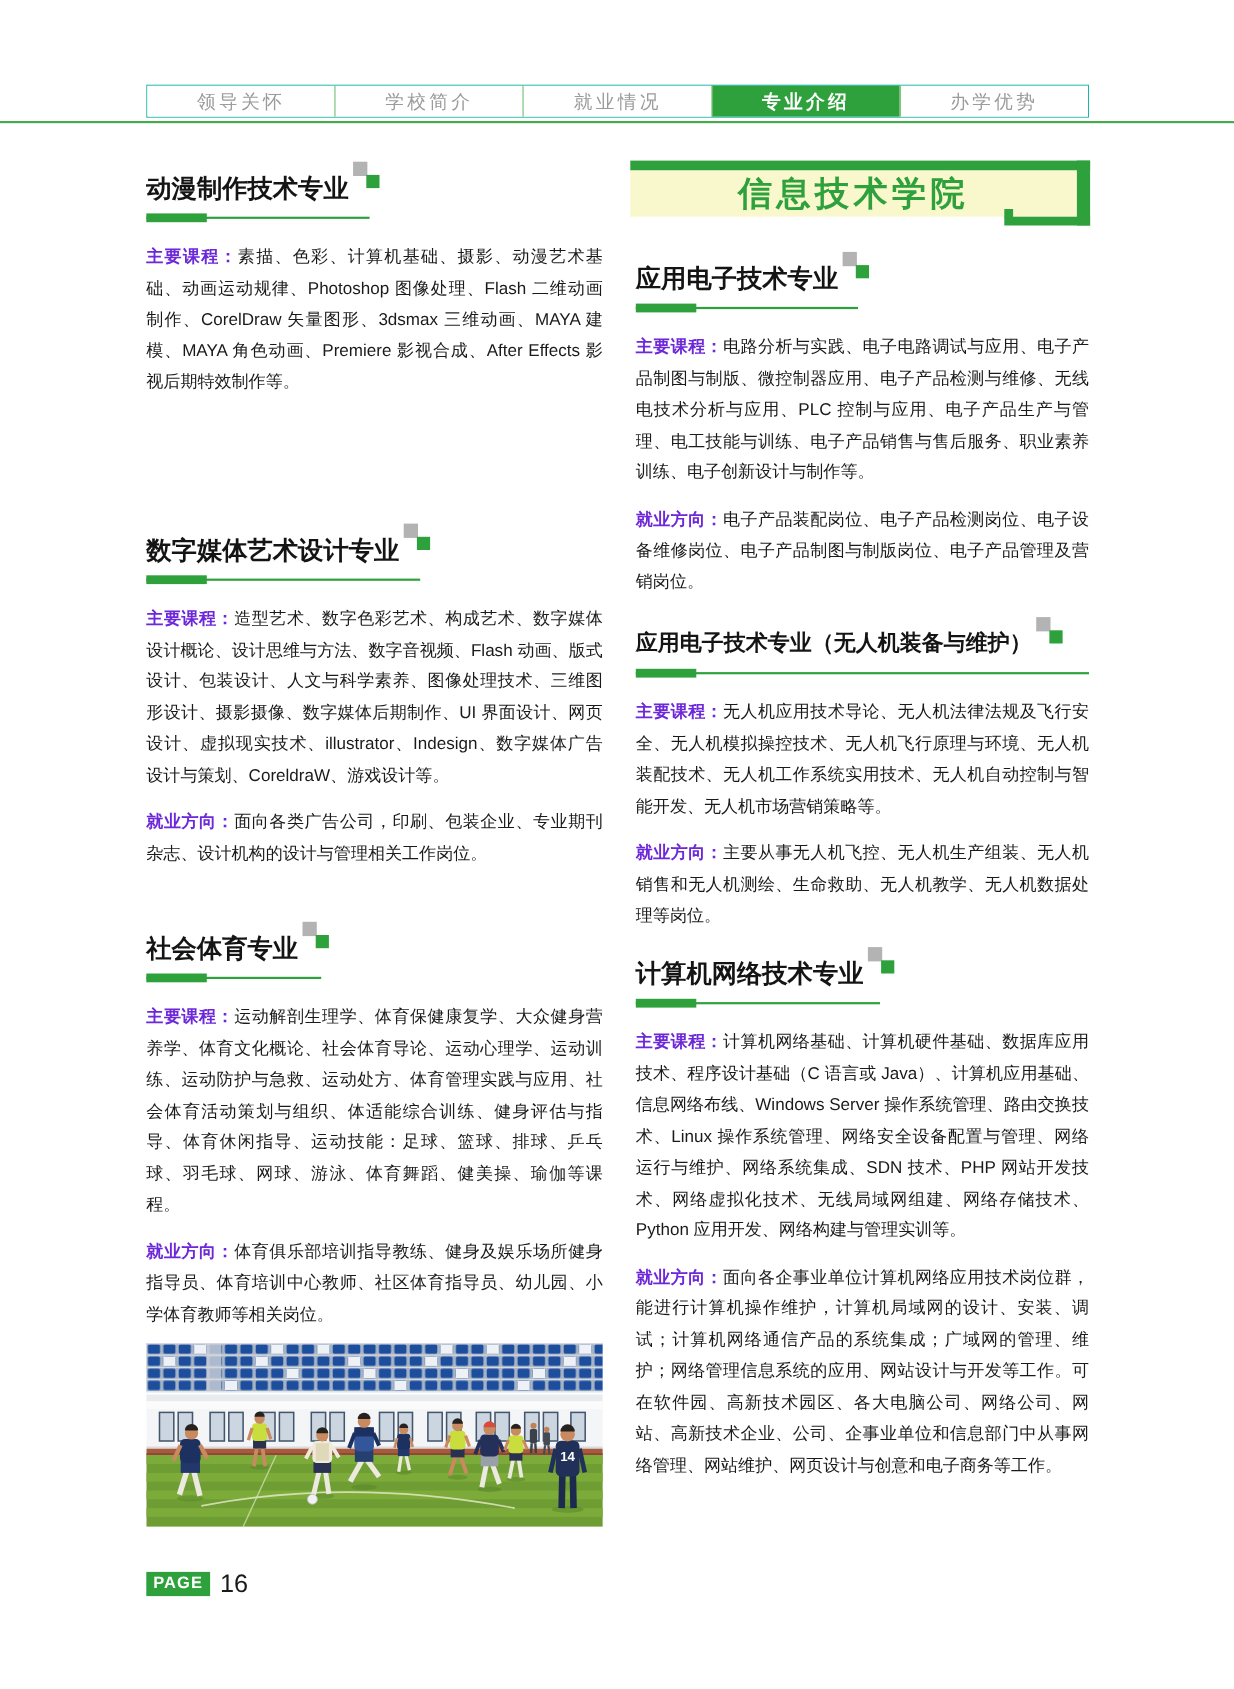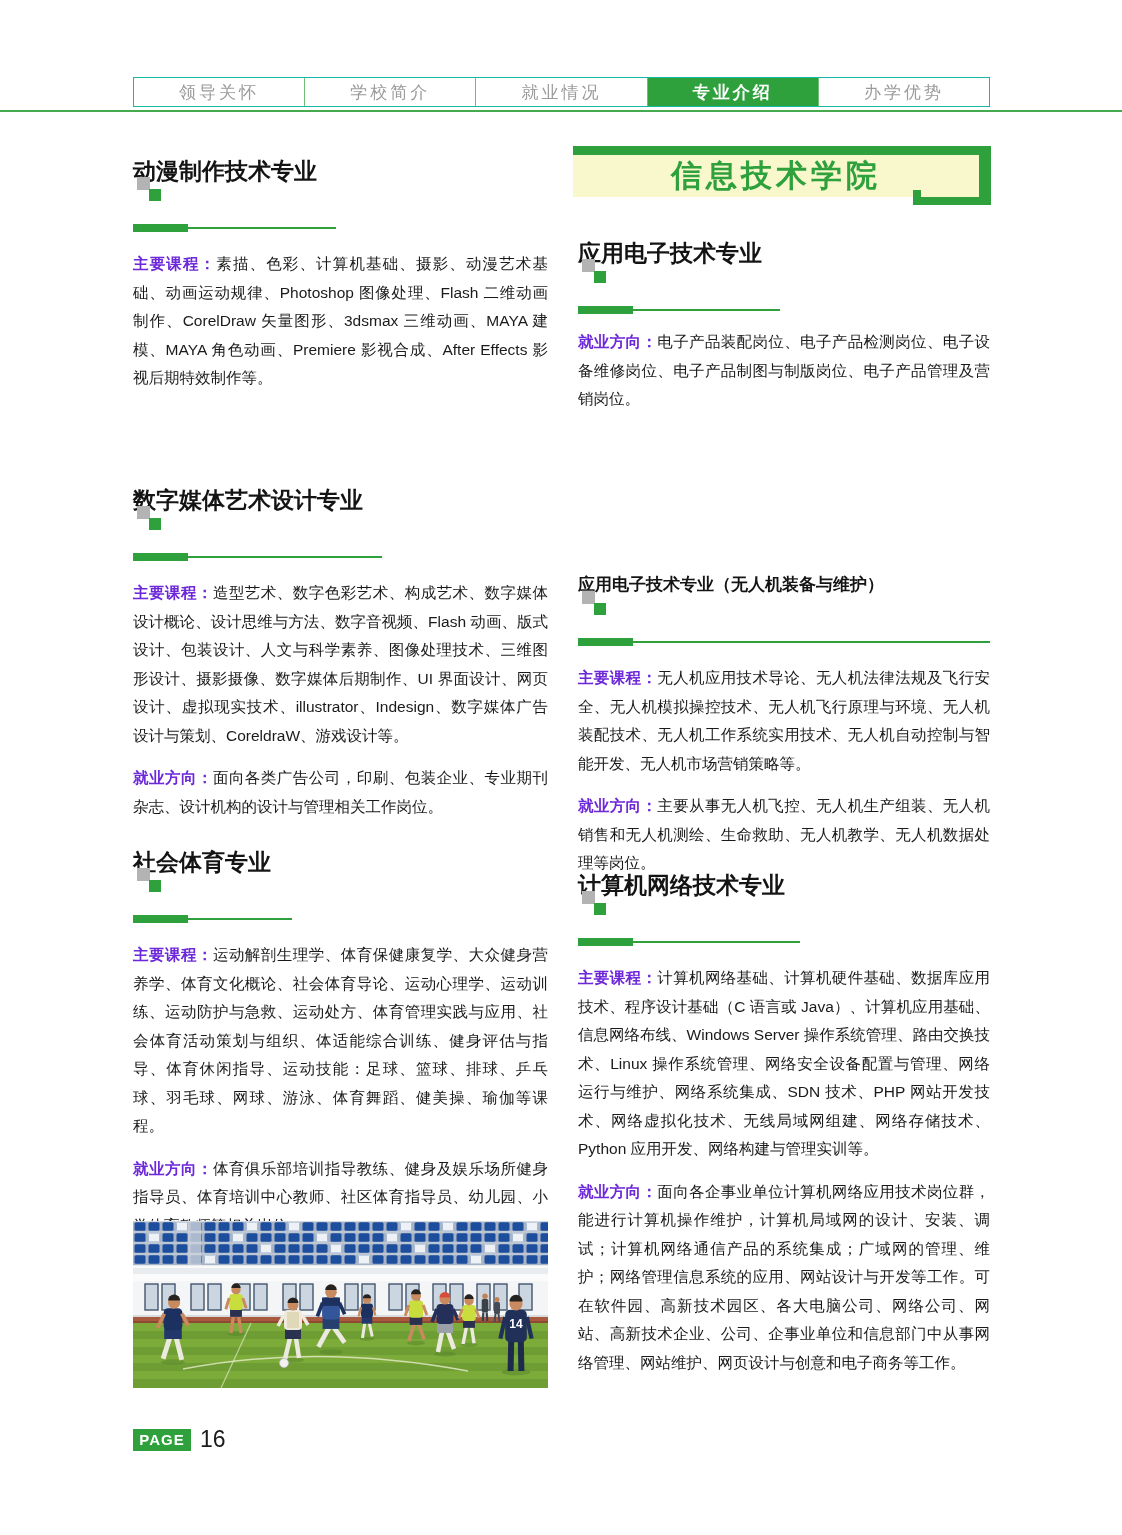--- a/index.html
+++ b/index.html
@@ -11,21 +11,21 @@
         border:1px solid #14b8a6;box-sizing:border-box;background:#fff;}
   .tab{flex:1;display:flex;align-items:center;justify-content:center;
        font-family:"Liberation Serif",serif;font-size:17px;color:#9b9b9b;
        letter-spacing:3px;border-left:1px solid #6fbf74;cursor:pointer;background:#fff;}
   .tab:first-child{border-left:none;}
   .tab.active{background:#2ea13c;color:#ffffff;font-weight:700;}
   .topline{position:absolute;left:0;top:110px;width:1122px;height:2px;background:#46ab4f;}
 
   
   .sec{position:absolute;}
-  .sec-head{display:flex;align-items:flex-start;flex-direction:column;}
+  .sec-head{display:flex;align-items:flex-start;}
   .sec-title{margin:0;font-size:23px;font-weight:700;color:#141414;line-height:30px;white-space:nowrap;}
   .deco{position:relative;width:28px;height:30px;margin-left:4px;flex:none;}
   .deco .g1{position:absolute;left:0;top:-9px;width:13px;height:13px;background:#b3b3b3;}
   .deco .g2{position:absolute;left:12px;top:3px;width:12px;height:12px;background:#2ea13c;}
   .rule{position:relative;height:8px;margin-top:8px;}
   .rule .thick{position:absolute;left:0;top:0;width:55px;height:8px;background:#2ea13c;}
   .rule .thin{position:absolute;left:0;top:3px;height:2px;background:#2ea13c;}
   .para{font-size:15.5px;line-height:28.5px;color:#1a1a1a;text-align:justify;margin:14px 0 0 0;}
   .para b{font-weight:700;color:#6d28d9;}
   .para.first{margin-top:18px;}
@@ -327,26 +327,27 @@
       <h2 class="sec-title">应用电子技术专业</h2>
       <span class="deco">
           <i class="g1"></i>
           <i class="g2"></i>
         </span>
     </div>
     <div class="rule">
         <span class="thick"></span>
         <span class="thin" style="width:202px;"></span>
       </div>
+    <p class="para first"><b>主要课程：</b><span>电路分析与实践、电子电路调试与应用、电子产品制图与制版、微控制器应用、电子产品检测与维修、无线电技术分析与应用、PLC 控制与应用、电子产品生产与管理、电工技能与训练、电子产品销售与售后服务、职业素养训练、电子创新设计与制作等。</span></p>
     <p class="para"><b>就业方向：</b><span>电子产品装配岗位、电子产品检测岗位、电子设备维修岗位、电子产品制图与制版岗位、电子产品管理及营销岗位。</span></p>
   </section>
 
   <section class="sec" style="left:578px;top:570px;width:412px;">
     <div class="sec-head">
-      <h2 class="sec-title" style="font-size:17px;">应用电子技术专业（无人机装备与维护）</h2>
+      <h2 class="sec-title" style="font-size:20px;">应用电子技术专业（无人机装备与维护）</h2>
       <span class="deco">
           <i class="g1"></i>
           <i class="g2"></i>
         </span>
     </div>
     <div class="rule">
         <span class="thick"></span>
         <span class="thin" style="width:412px;"></span>
       </div>
     <p class="para first"><b>主要课程：</b><span>无人机应用技术导论、无人机法律法规及飞行安全、无人机模拟操控技术、无人机飞行原理与环境、无人机装配技术、无人机工作系统实用技术、无人机自动控制与智能开发、无人机市场营销策略等。</span></p>

